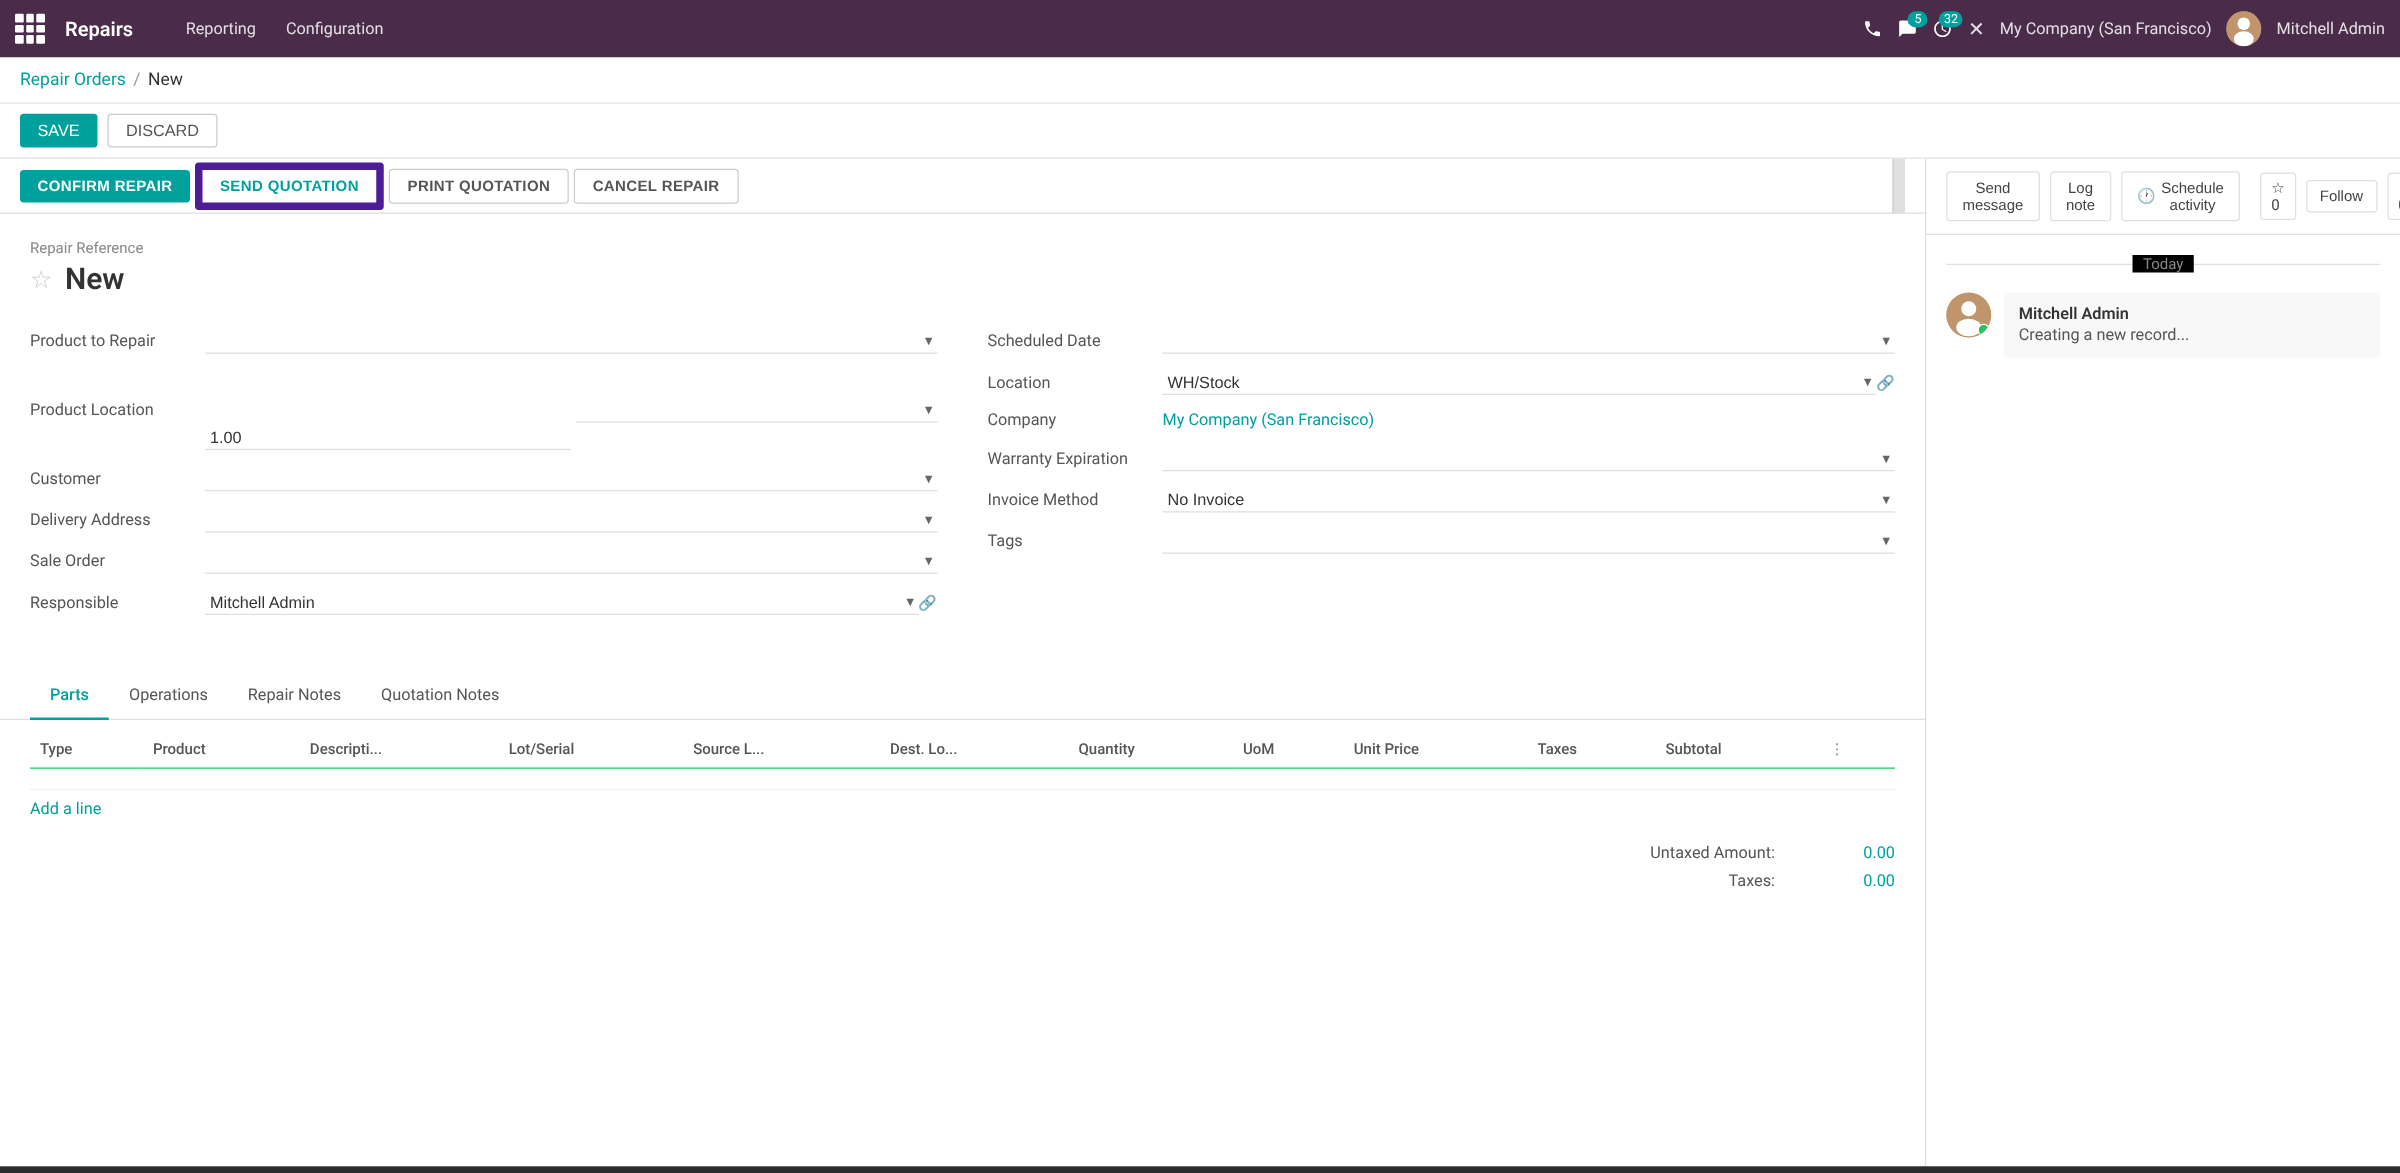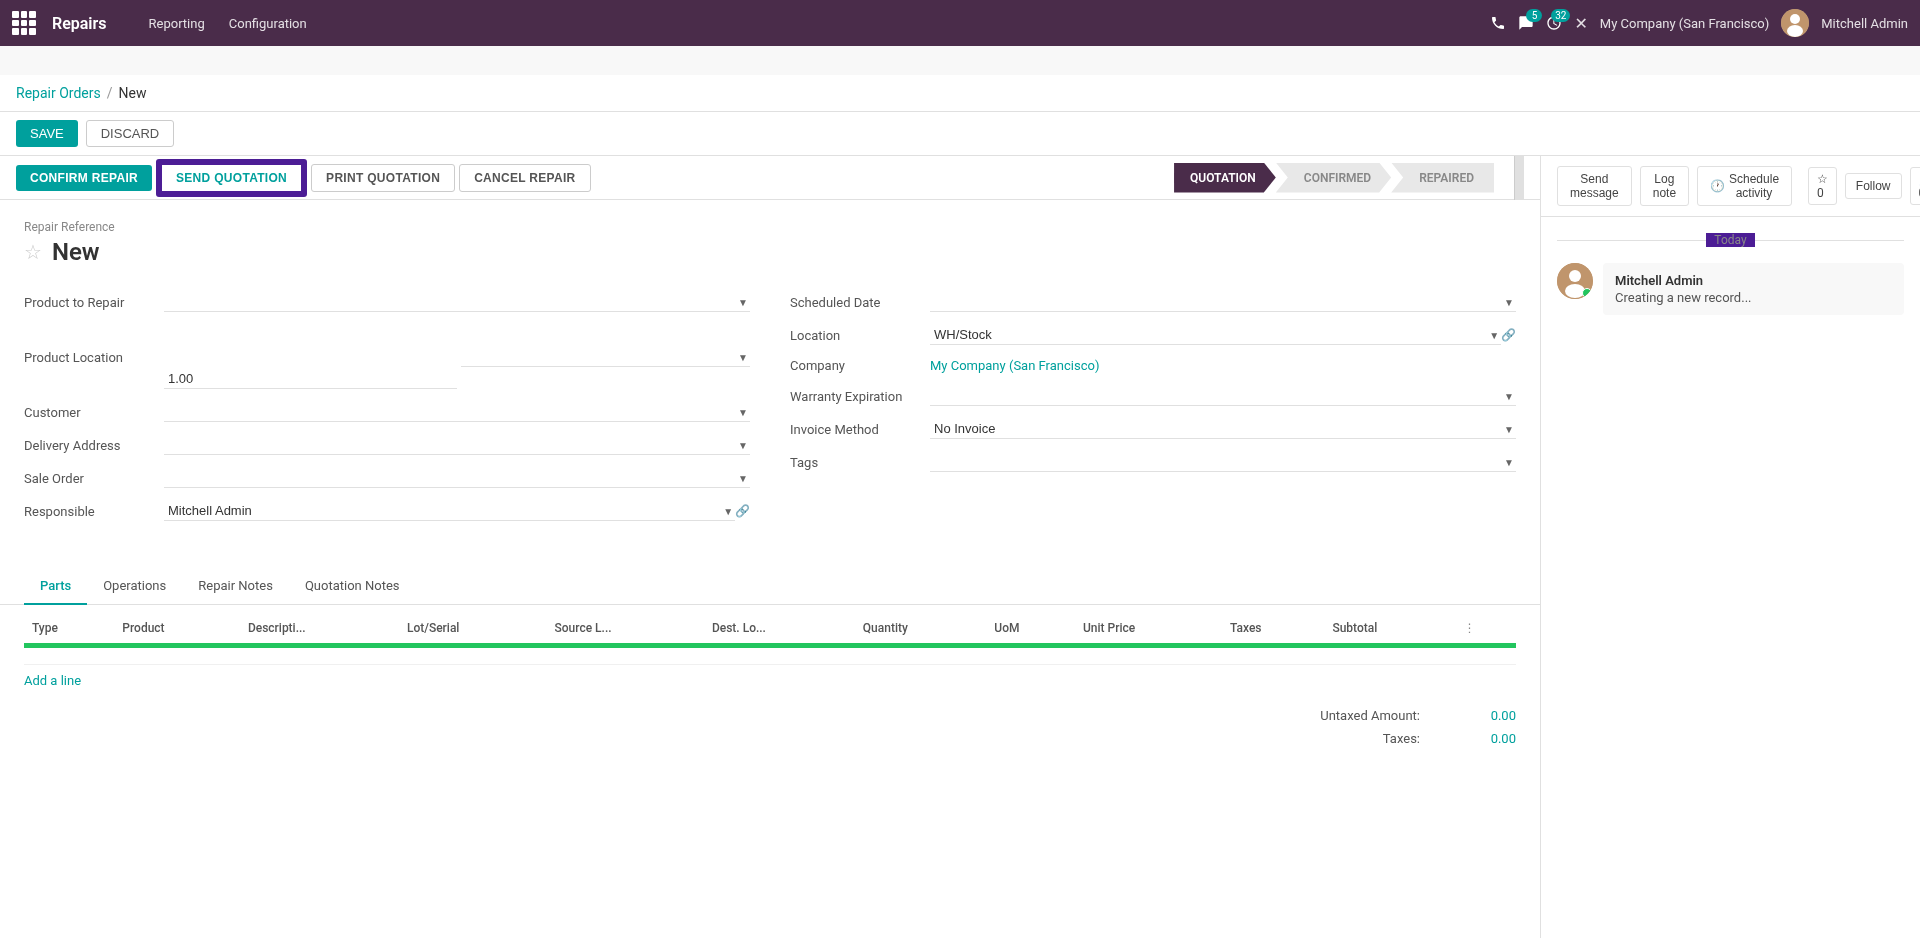--- a/index.html
+++ b/index.html
@@ -30,21 +30,20 @@
 
     
     .breadcrumb-bar {
       background: white;
       padding: 10px 16px;
       border-bottom: 1px solid #e0e0e0;
       display: flex;
       align-items: center;
       gap: 6px;
       font-size: 14px;
-      margin-top: 29px;
     }
     .breadcrumb-link { color: #00a09d; cursor: pointer; }
     .breadcrumb-sep { color: #999; }
     .breadcrumb-current { color: #333; }
 
     
     .action-bar {
       background: white;
       padding: 8px 16px;
       border-bottom: 1px solid #e0e0e0;
@@ -117,21 +116,21 @@
     .company-link { color: #00a09d; cursor: pointer; }
 
     
     .tabs-bar { border-bottom: 1px solid #e0e0e0; display: flex; padding: 0 24px; background: white; }
     .tab { padding: 10px 16px; cursor: pointer; font-size: 13px; color: #555; border-bottom: 2px solid transparent; margin-bottom: -1px; }
     .tab-active { color: #00a09d; border-bottom-color: #00a09d; font-weight: 500; }
 
     
     .table-container { padding: 0 24px; }
     .parts-table { width: 100%; border-collapse: collapse; margin-top: 8px; }
-    .parts-table th { text-align: left; padding: 8px 8px; font-size: 12px; color: #555; font-weight: 500; border-bottom: 5px solid #22c55e; white-space: nowrap; }
+    .parts-table th { text-align: left; padding: 8px 8px; font-size: 12px; color: #555; font-weight: 500; border-bottom: 1px solid #22c55e; white-space: nowrap; }
     .parts-table td { padding: 8px 8px; font-size: 13px; border-bottom: 1px solid #f0f0f0; }
     .add-line-link { color: #00a09d; cursor: pointer; font-size: 13px; padding: 8px 0; display: inline-block; }
     .table-more-btn { color: #888; cursor: pointer; }
 
     
     .summary-area { padding: 0 24px; margin-top: 8px; }
     .summary-row { display: flex; justify-content: flex-end; padding: 4px 0; font-size: 13px; }
     .summary-label { width: 160px; text-align: right; color: #555; padding-right: 16px; }
     .summary-value { width: 80px; text-align: right; color: #00a09d; }
 
@@ -154,21 +153,21 @@
     }
     .msg-btn { background: white; border: 1px solid #e0e0e0; padding: 5px 12px; border-radius: 3px; cursor: pointer; font-size: 12px; color: #444; display: flex; align-items: center; gap: 4px; }
     .panel-spacer { flex: 1; }
     .follow-btn { background: white; border: 1px solid #e0e0e0; padding: 5px 10px; border-radius: 3px; cursor: pointer; font-size: 12px; color: #444; }
     .count-badge { background: white; border: 1px solid #e0e0e0; padding: 4px 8px; border-radius: 3px; font-size: 12px; color: #444; }
 
     
     .chatter-content { flex: 1; overflow-y: auto; padding: 16px; }
     .today-divider { text-align: center; font-size: 12px; color: #888; margin-bottom: 16px; position: relative; }
     .today-divider::before { content: ''; position: absolute; left: 0; top: 50%; width: 100%; height: 1px; background: #e0e0e0; z-index: 0; }
-    .today-divider span { background: #4c1d95; padding: 0 8px; position: relative; z-index: 1; }
+    .today-divider span { background: #000000; padding: 0 8px; position: relative; z-index: 1; }
     .message-item { display: flex; gap: 10px; margin-bottom: 12px; }
     .msg-avatar { width: 36px; height: 36px; border-radius: 50%; background: #c0956c; flex-shrink: 0; display: flex; align-items: center; justify-content: center; color: white; font-size: 12px; font-weight: 600; position: relative; overflow: hidden; }
     .msg-avatar-online::after { content: ''; width: 8px; height: 8px; background: #22c55e; border-radius: 50%; position: absolute; bottom: 1px; right: 1px; border: 1px solid white; }
     .msg-body { flex: 1; background: #f8f8f8; border-radius: 4px; padding: 10px 12px; }
     .msg-author { font-weight: 600; font-size: 13px; color: #333; }
     .msg-text { font-size: 13px; color: #555; margin-top: 2px; }
 
     
     .bottom-bar {
       background: #2c2c2c;
@@ -250,31 +249,20 @@
 <div class="main-layout">
 
   <div class="form-area">
 
     <div class="status-bar">
       <button class="action-btn action-btn-primary">CONFIRM REPAIR</button>
       <button class="action-btn action-btn-default">SEND QUOTATION</button>
       <button class="action-btn action-btn-plain">PRINT QUOTATION</button>
       <button class="action-btn action-btn-plain">CANCEL REPAIR</button>
       <div class="status-spacer"></div>
-      <div class="status-steps">
-        <div class="step step-active">
-          <span>QUOTATION</span>
-        </div>
-        <div class="step step-inactive">
-          <span>CONFIRMED</span>
-        </div>
-        <div class="step step-inactive" style="clip-path: polygon(0 0, 100% 0, 100% 100%, 0 100%, 12px 50%);">
-          <span>REPAIRED</span>
-        </div>
-      </div>
       <div style="width:10px; background:#e0e0e0; height:44px; border-left:1px solid #ccc;"></div>
     </div>
 
     <div class="form-content">
       <div class="repair-ref-label">Repair Reference</div>
       <div class="repair-title-row">
         <span class="star-icon">☆</span>
         <span class="repair-title">New</span>
       </div>
 

